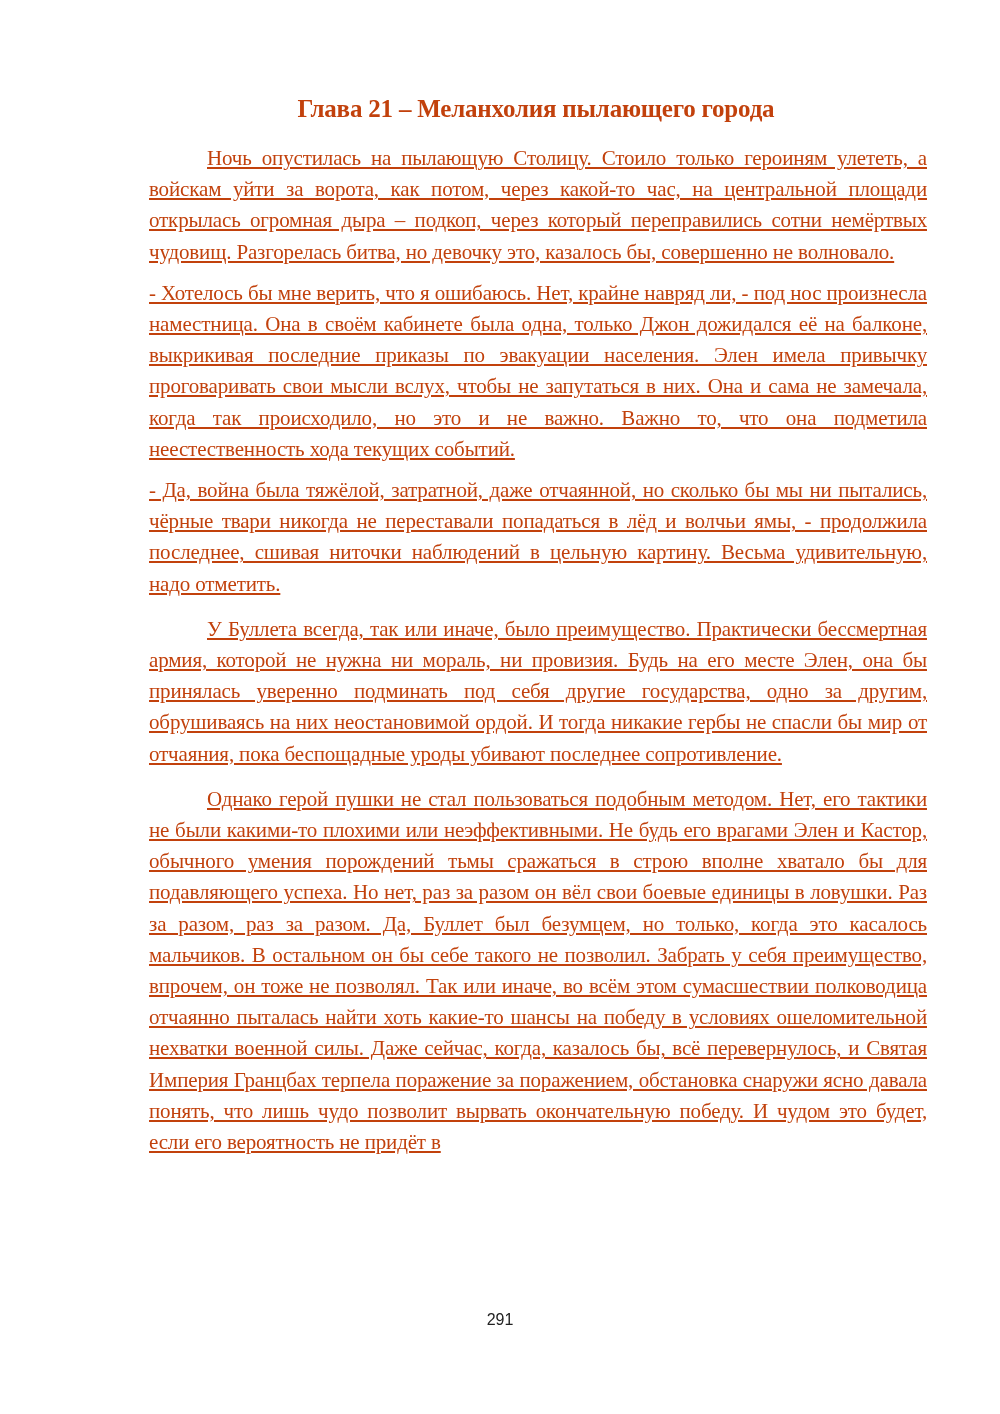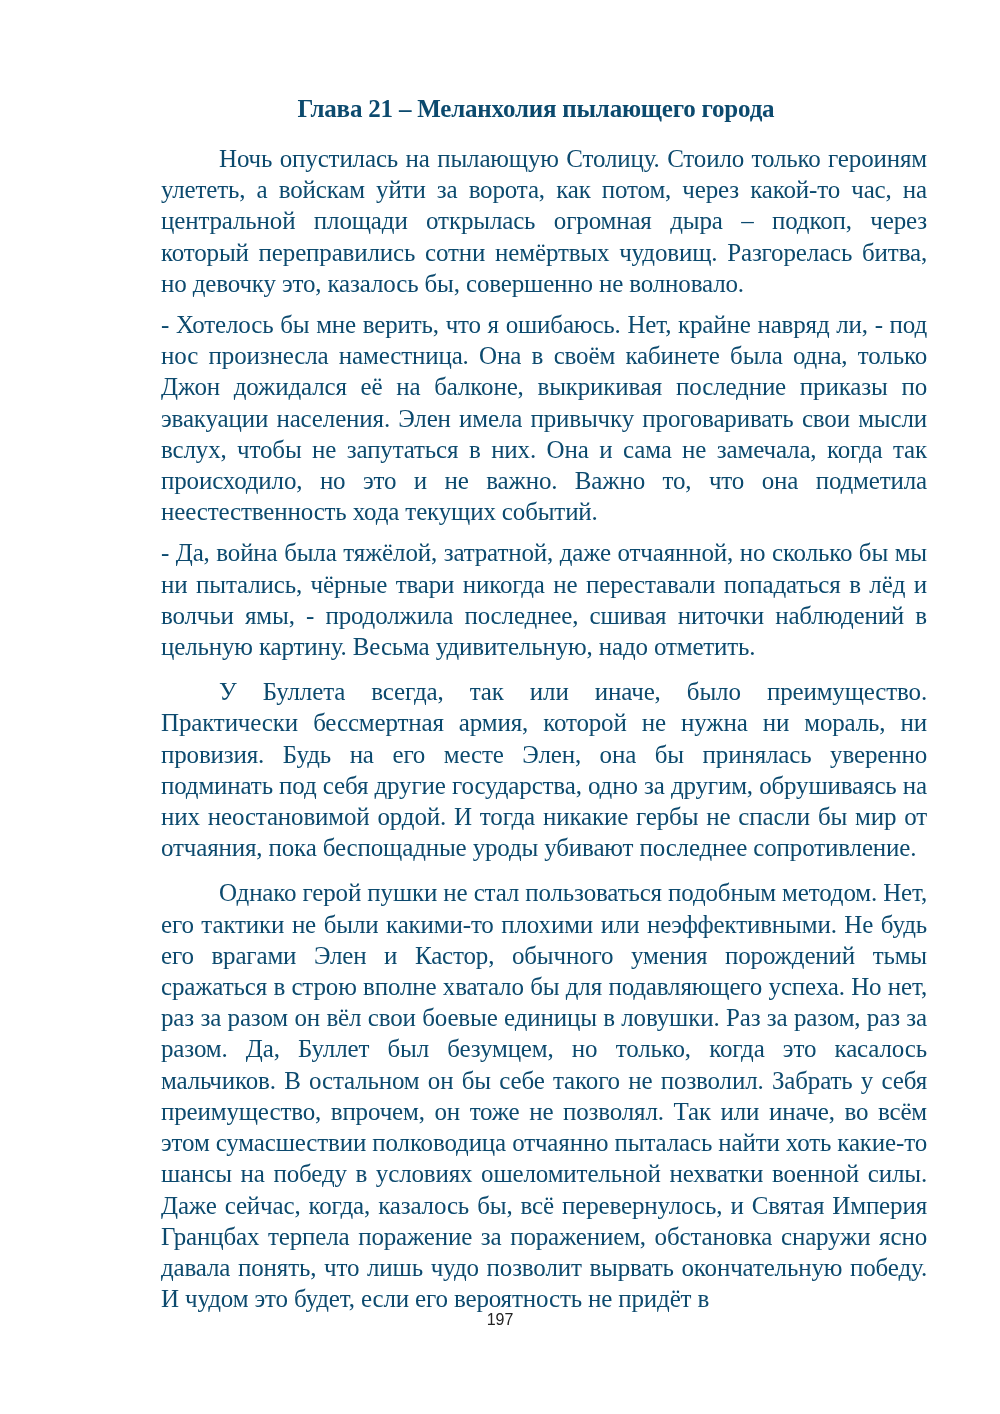--- a/index.html
+++ b/index.html
@@ -1,40 +1,40 @@
 <!DOCTYPE html>
 <html><head>
 <meta charset="utf-8">
 <style>
   html, body { margin: 0; padding: 0; background: #ffffff; }
   body { width: 1000px; height: 1414px; position: relative; overflow: hidden; }
   .page {
     position: absolute; left: 145px; top: 92px; width: 782px;
-    font-family: "Liberation Serif", serif; color: #0c4a6e;
+    font-family: "Liberation Serif", serif; color: #c2410c;
   }
   .title {
     text-align: center; font-weight: bold; font-size: 25px;
     line-height: 34px; margin: 0 0 17px 0; letter-spacing: -0.2px;
   }
   .para {
-    font-size: 25px; line-height: 31.2px; text-align: justify;
-    margin: 0 0 10px 16px; letter-spacing: -0.15px;
+    font-size: 21px; line-height: 31.2px; text-align: justify;
+    margin: 0 0 10px 4px; letter-spacing: -0.15px; text-decoration: underline;
   }
   .para.indent { text-indent: 58px; }
   .para.big-gap { margin-bottom: 14px; }
   .page-number {
     position: absolute; left: 0; width: 1000px; top: 1311px; text-align: center;
     font-family: "Liberation Sans", sans-serif; font-size: 16px; color: #222;
   }
 </style>
 </head>
 <body>
 
 <div class="page">
   <h1 class="title">Глава 21 – Меланхолия пылающего города</h1>
   <p class="para indent">Ночь опустилась на пылающую Столицу. Стоило только героиням улететь, а войскам уйти за ворота, как потом, через какой-то час, на центральной площади открылась огромная дыра – подкоп, через который переправились сотни немёртвых чудовищ. Разгорелась битва, но девочку это, казалось бы, совершенно не волновало.</p>
   <p class="para">- Хотелось бы мне верить, что я ошибаюсь. Нет, крайне навряд ли, - под нос произнесла наместница. Она в своём кабинете была одна, только Джон дожидался её на балконе, выкрикивая последние приказы по эвакуации населения. Элен имела привычку проговаривать свои мысли вслух, чтобы не запутаться в них. Она и сама не замечала, когда так происходило, но это и не важно. Важно то, что она подметила неестественность хода текущих событий.</p>
   <p class="para big-gap">- Да, война была тяжёлой, затратной, даже отчаянной, но сколько бы мы ни пытались, чёрные твари никогда не переставали попадаться в лёд и волчьи ямы, - продолжила последнее, сшивая ниточки наблюдений в цельную картину. Весьма удивительную, надо отметить.</p>
   <p class="para indent big-gap">У Буллета всегда, так или иначе, было преимущество. Практически бессмертная армия, которой не нужна ни мораль, ни провизия. Будь на его месте Элен, она бы принялась уверенно подминать под себя другие государства, одно за другим, обрушиваясь на них неостановимой ордой. И тогда никакие гербы не спасли бы мир от отчаяния, пока беспощадные уроды убивают последнее сопротивление.</p>
   <p class="para indent">Однако герой пушки не стал пользоваться подобным методом. Нет, его тактики не были какими-то плохими или неэффективными. Не будь его врагами Элен и Кастор, обычного умения порождений тьмы сражаться в строю вполне хватало бы для подавляющего успеха. Но нет, раз за разом он вёл свои боевые единицы в ловушки. Раз за разом, раз за разом. Да, Буллет был безумцем, но только, когда это касалось мальчиков. В остальном он бы себе такого не позволил. Забрать у себя преимущество, впрочем, он тоже не позволял. Так или иначе, во всём этом сумасшествии полководица отчаянно пыталась найти хоть какие-то шансы на победу в условиях ошеломительной нехватки военной силы. Даже сейчас, когда, казалось бы, всё перевернулось, и Святая Империя Гранцбах терпела поражение за поражением, обстановка снаружи ясно давала понять, что лишь чудо позволит вырвать окончательную победу. И чудом это будет, если его вероятность не придёт в</p>
 </div>
 
-<div class="page-number">197</div>
+<div class="page-number">291</div>
 
 </body></html>

